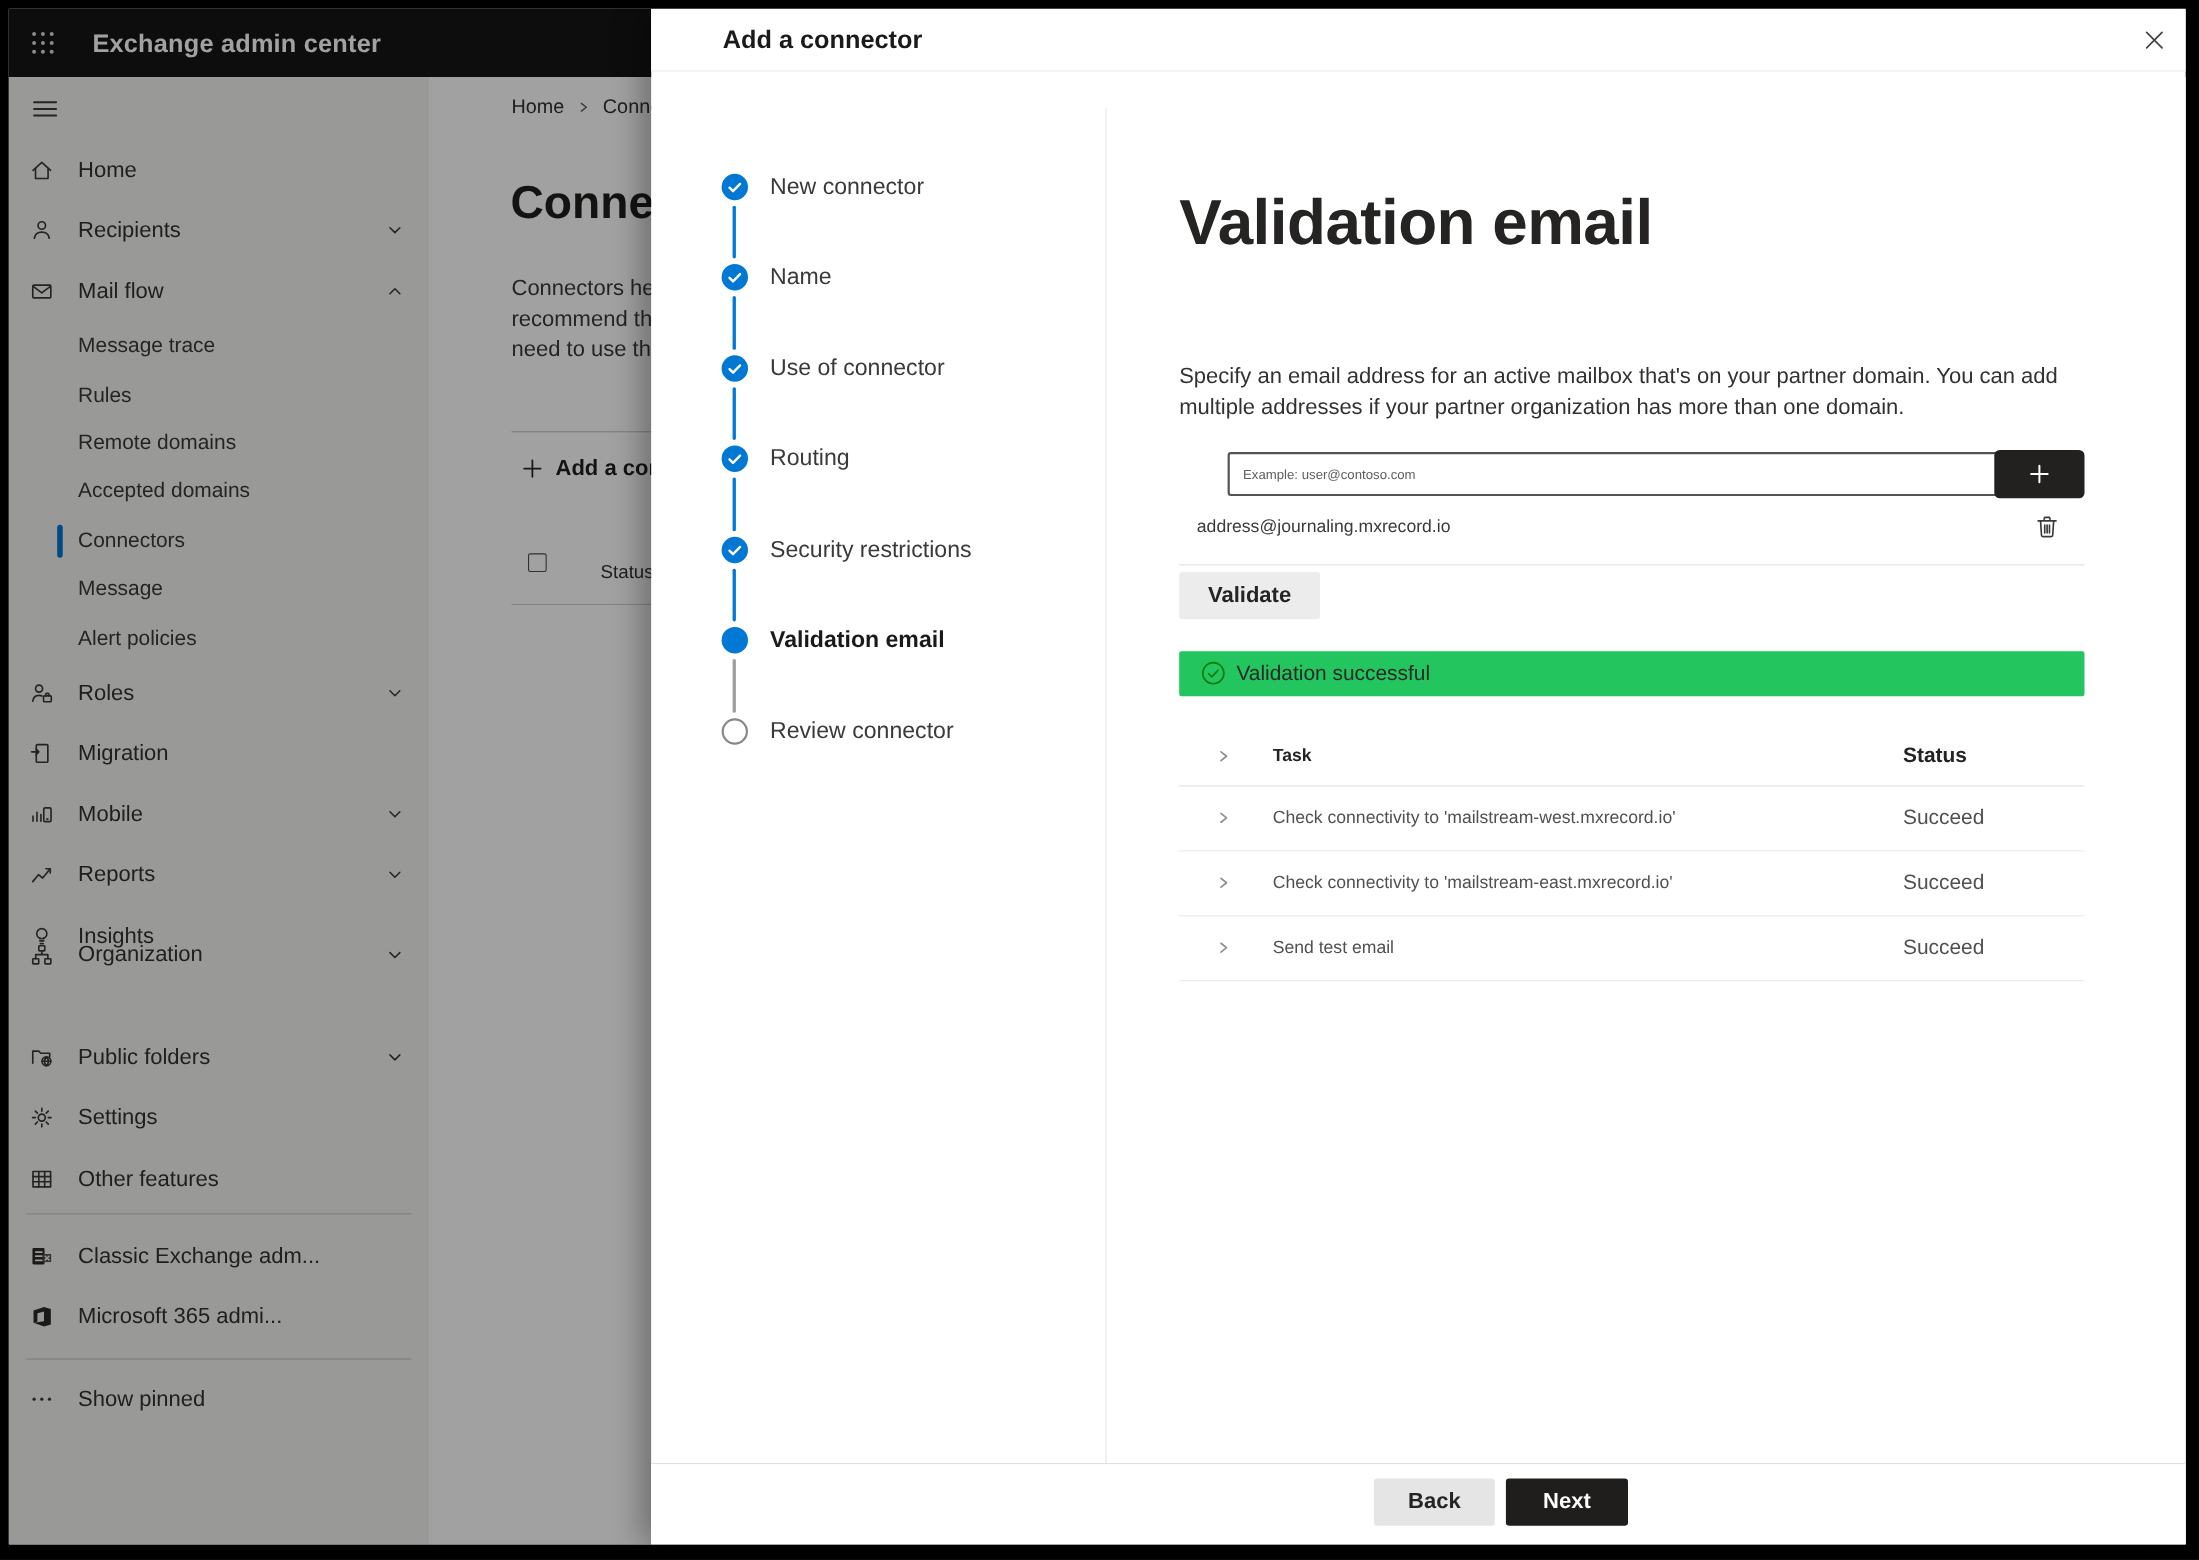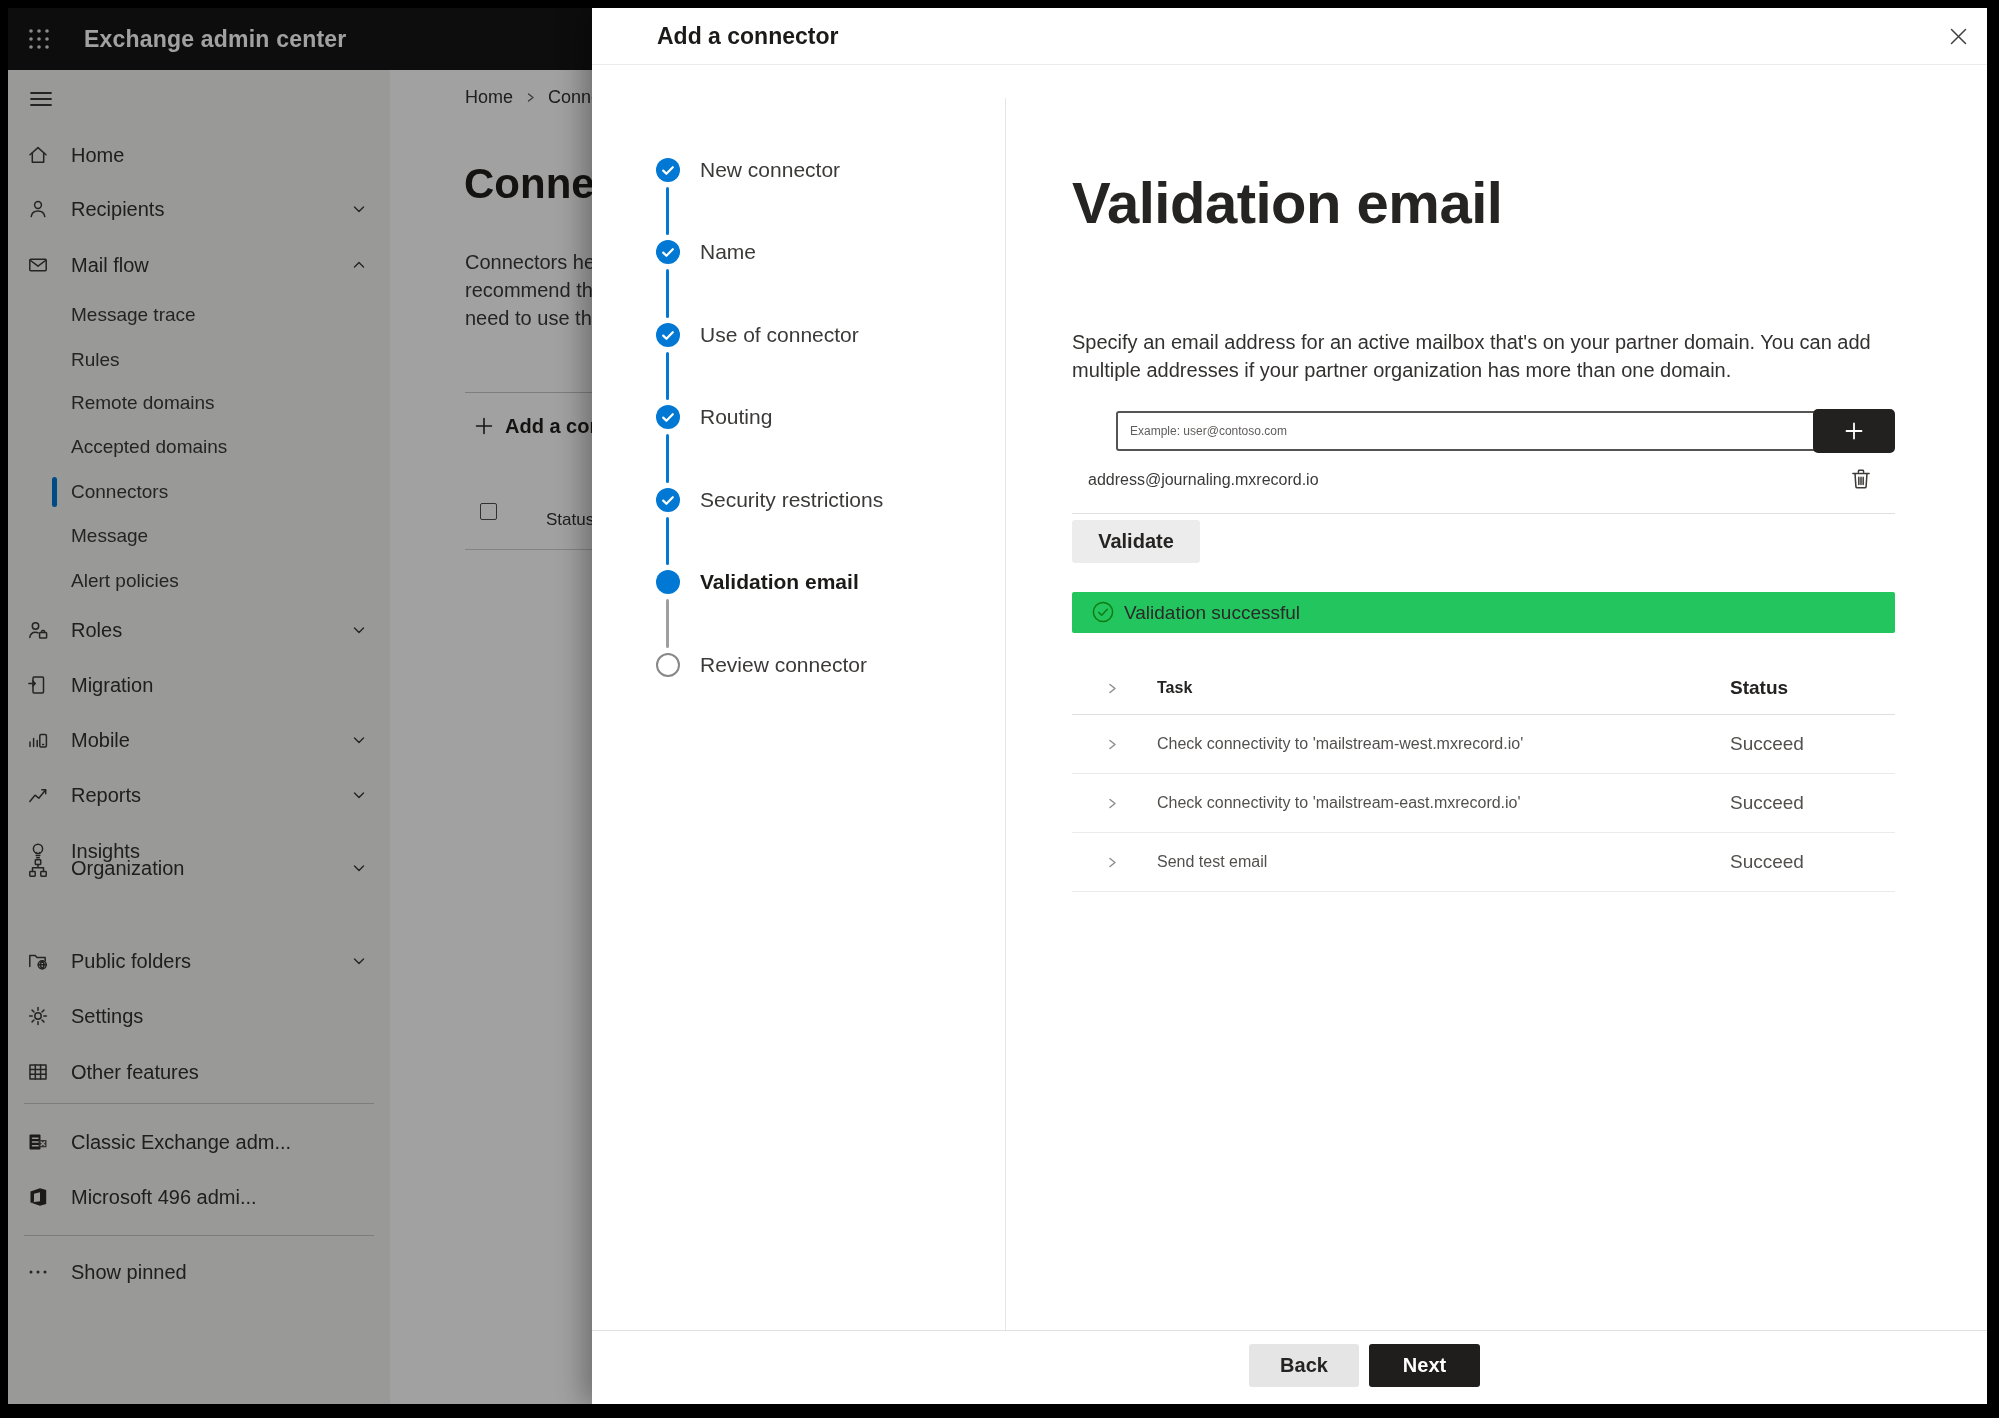--- a/index.html
+++ b/index.html
@@ -258,21 +258,21 @@
               <path d="M6.5 8.2h5.5M6.5 12h5.5M6.5 15.8h5.5" stroke="#f3f2f1" stroke-width="1.6" stroke-linecap="round"></path>
               <rect x="13.2" y="10" width="7.3" height="7.3" fill="#55534f"></rect>
               <path d="M14.7 11.5l4.3 4.3M19 11.5l-4.3 4.3" stroke="#f3f2f1" stroke-width="1.3"></path>
             </svg></span>
           <span class="sb-label">Classic Exchange adm...</span>
         </div>
         <div class="sb-item main" style="top: 1105px;">
           <span class="sb-icon"><svg viewBox="0 0 24 24" width="24" height="24">
               <path d="M14 3.2 20.2 5v14L14 20.8 4.5 17.6l9.5-1.4V7.3L8 8.8v7.9l-3.5.9V6.4Z" fill="#2b2a29"></path>
             </svg></span>
-          <span class="sb-label">Microsoft 496 admi...</span>
+          <span class="sb-label">Microsoft 365 admi...</span>
         </div>
         <div class="sb-div" style="top: 1165px;"></div>
         <div class="sb-item main" style="top: 1180px;">
           <span class="sb-icon"><svg viewBox="0 0 24 24" width="24" height="24">
               <g fill="#3b3a39">
                 <circle cx="5" cy="12" r="1.5"></circle>
                 <circle cx="12" cy="12" r="1.5"></circle>
                 <circle cx="19" cy="12" r="1.5"></circle>
               </g>
             </svg></span>

